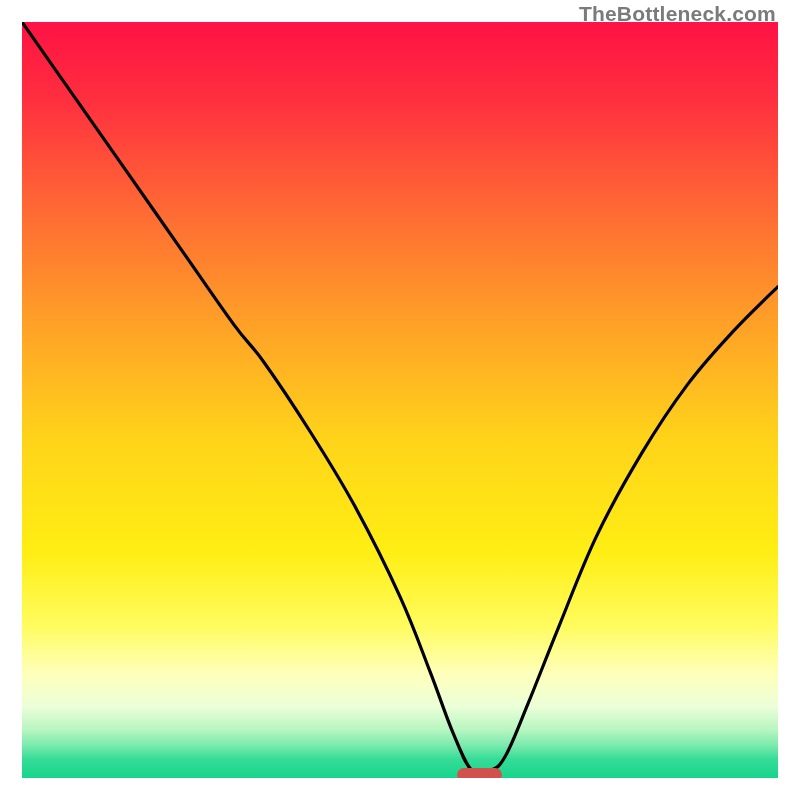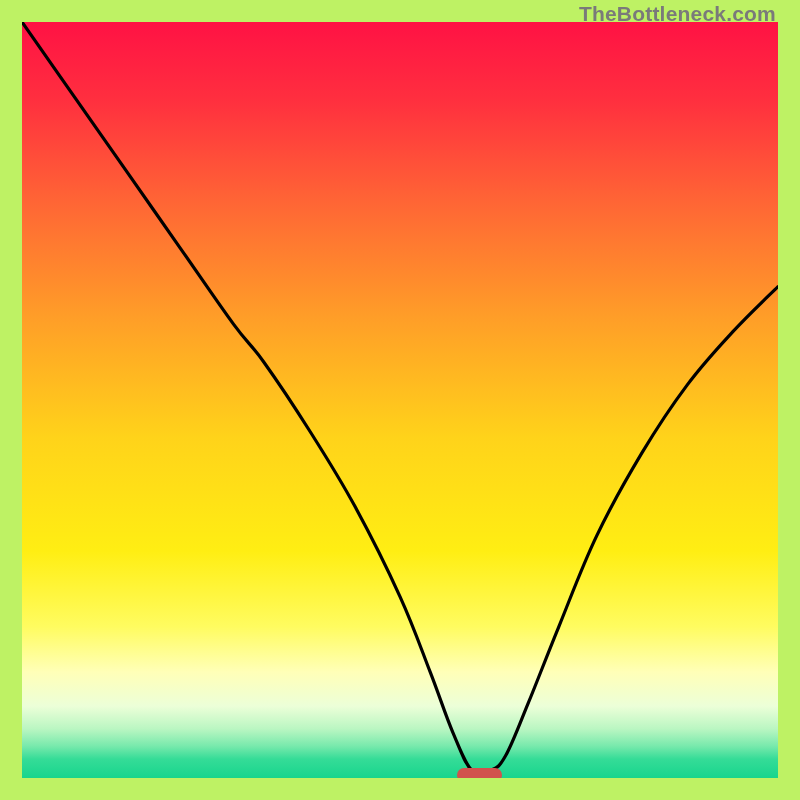--- a/index.html
+++ b/index.html
@@ -8,21 +8,21 @@
     width: 800px;
     height: 800px;
     overflow: hidden;
     background: #000;
     font-family: Arial, Helvetica, sans-serif;
   }
   .frame {
     position: relative;
     width: 800px;
     height: 800px;
-    background: #bef264;
+    background: #ffffff;
   }
   .plot-area {
     position: absolute;
     left: 22px;
     top: 22px;
     width: 756px;
     height: 756px;
     overflow: hidden;
   }
   .gradient {

